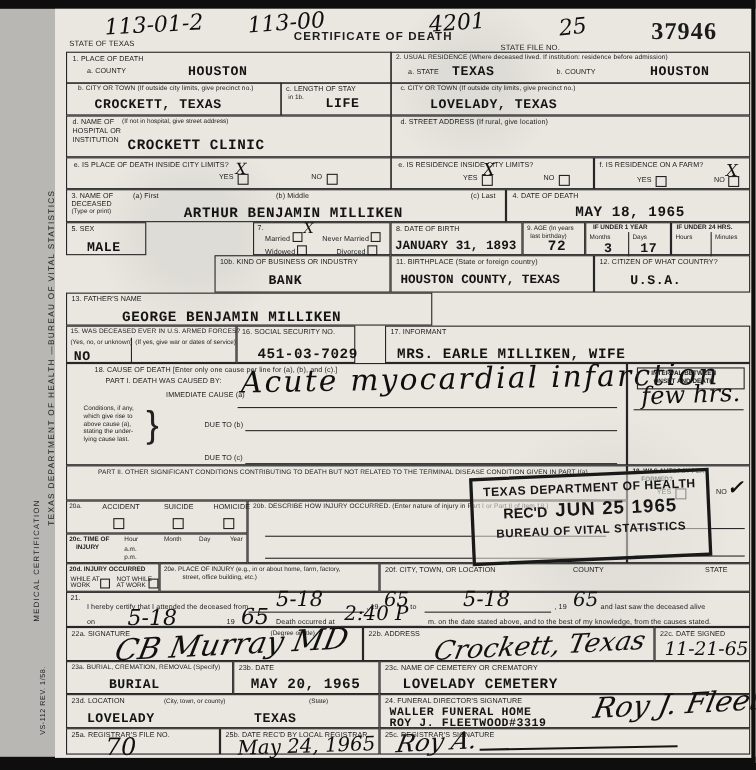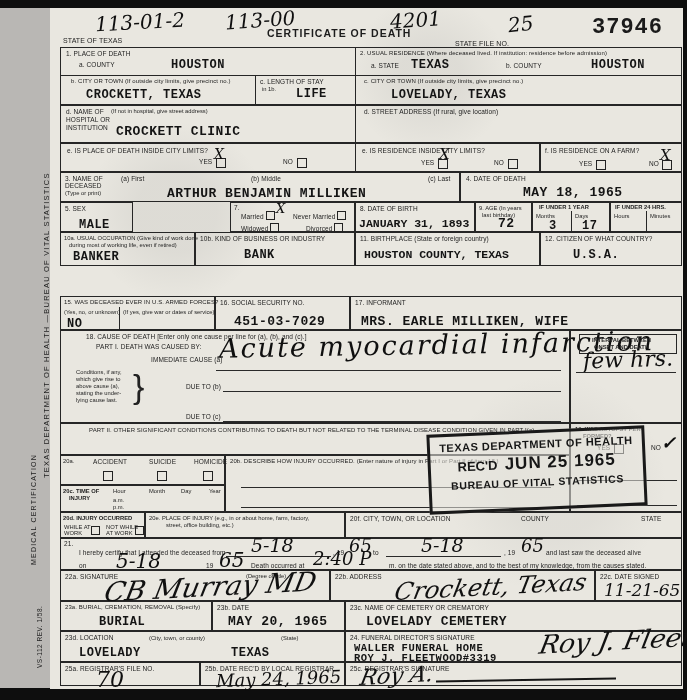--- a/index.html
+++ b/index.html
@@ -23,21 +23,21 @@
           transform:skewX(-14deg) rotate(-3deg);white-space:nowrap;}
   .cb{display:inline-block;width:7px;height:7px;border:1px solid #222;vertical-align:-1px;background:transparent;}
   .cbx{position:absolute;width:8px;height:8px;border:1px solid #222;}
   .uline{position:absolute;border-bottom:1px solid #2a2a2a;height:1px;}
   .stamp{position:absolute;left:428px;top:430px;width:212px;height:74px;border:3px solid #191919;
          transform:rotate(-2.5deg);background:rgba(233,231,224,.55);z-index:5;text-align:center;}
   .stamp .s1{font-weight:700;font-size:11px;letter-spacing:.5px;margin-top:5px;color:#161616;}
   .stamp .s2{font-size:13px;font-weight:700;margin-top:3px;color:#161616;}
   .stamp .s2 .big{font-size:17px;letter-spacing:1px;}
   .stamp .s3{font-weight:700;font-size:10.5px;letter-spacing:.6px;margin-top:3px;color:#161616;}
-  .serifbig{position:absolute;font-family:Liberation Mono, monospace;font-weight:700;}
+  .serifbig{position:absolute;font-family:Liberation Serif, serif;font-weight:700;}
 </style>
 </head>
 <body>
 
 <div id="root">
   <div class="bar" style="left:0;top:0;width:687px;height:8px;"></div>
   <div class="bar" style="left:682px;top:0;width:5px;height:700px;"></div>
   <div class="bar" style="left:0;top:688px;width:687px;height:12px;"></div>
   <div id="paper"></div>
 
@@ -166,47 +166,46 @@
   <div class="cell" style="left:610px;top:202px;width:72px;height:30px;">
     <div class="lbl2" style="left:4px;top:1px;font-weight:700;">IF UNDER 24 HRS.</div>
     <div style="position:absolute;left:0;top:8px;width:36px;height:22px;border-right:1px solid #262626;box-sizing:border-box;">
       <div class="lbl2" style="left:3px;top:2px;">Hours</div>
     </div>
     <div style="position:absolute;left:36px;top:8px;width:36px;height:22px;">
       <div class="lbl2" style="left:3px;top:2px;">Minutes</div>
     </div>
   </div>
 
-  <div class="cell" style="left:60px;top:232px;width:135px;height:34px;">
-    <div class="lbl2" style="left:3px;top:2px;">10a. USUAL OCCUPATION (Give kind of work done</div>
-    <div class="lbl2" style="left:8px;top:9px;">during most of working life, even if retired)</div>
-    <div class="typ" style="left:12px;top:17px;">BANKER</div>
-  </div>
   <div class="cell" style="left:195px;top:232px;width:160px;height:34px;">
     <div class="lbl" style="left:4px;top:2px;">10b. KIND OF BUSINESS OR INDUSTRY</div>
     <div class="typ" style="left:48px;top:15px;">BANK</div>
   </div>
   <div class="cell" style="left:355px;top:232px;width:185px;height:34px;">
     <div class="lbl" style="left:4px;top:2px;">11. BIRTHPLACE (State or foreign country)</div>
     <div class="typ" style="left:8px;top:15px;font-size:11.5px;letter-spacing:0;">HOUSTON COUNTY, TEXAS</div>
   </div>
   <div class="cell" style="left:540px;top:232px;width:142px;height:34px;">
     <div class="lbl" style="left:4px;top:2px;">12. CITIZEN OF WHAT COUNTRY?</div>
     <div class="typ" style="left:32px;top:15px;">U.S.A.</div>
   </div>
 
+  <div class="cell" style="left:60px;top:266px;width:333px;height:30px;">
+    <div class="lbl" style="left:4px;top:2px;">13. FATHER'S NAME</div>
+    <div class="typ" style="left:50px;top:14px;font-size:13px;">GEORGE BENJAMIN MILLIKEN</div>
+  </div>
 
   <div class="cell" style="left:60px;top:296px;width:155px;height:34px;">
     <div class="lbl" style="left:3px;top:2px;font-size:6px;">15. WAS DECEASED EVER IN U.S. ARMED FORCES?</div>
     <div class="lbl2" style="left:3px;top:12px;">(Yes, no, or unknown)</div>
     <div class="lbl2" style="left:62px;top:12px;">(If yes, give war or dates of service)</div>
     <div style="position:absolute;left:58px;top:10px;width:1px;height:23px;background:#262626;"></div>
     <div class="typ" style="left:6px;top:20px;">NO</div>
   </div>
-  <div class="cell" style="left:215px;top:296px;width:135px;height:34px;">
+  <div class="cell" style="left:215px;top:296px;width:108px;height:34px;">
     <div class="lbl" style="left:4px;top:2px;">16. SOCIAL SECURITY NO.</div>
     <div class="typ" style="left:18px;top:17px;font-size:13px;">451-03-7029</div>
   </div>
   <div class="cell" style="left:350px;top:296px;width:332px;height:34px;">
     <div class="lbl" style="left:4px;top:2px;">17. INFORMANT</div>
     <div class="typ" style="left:10px;top:17px;font-size:13px;">MRS. EARLE MILLIKEN, WIFE</div>
   </div>
 
   <div class="cell" style="left:60px;top:330px;width:510px;height:93px;">
     <div class="lbl" style="left:25px;top:2px;">18. CAUSE OF DEATH [Enter only one cause per line for (a), (b), and (c).]</div>

